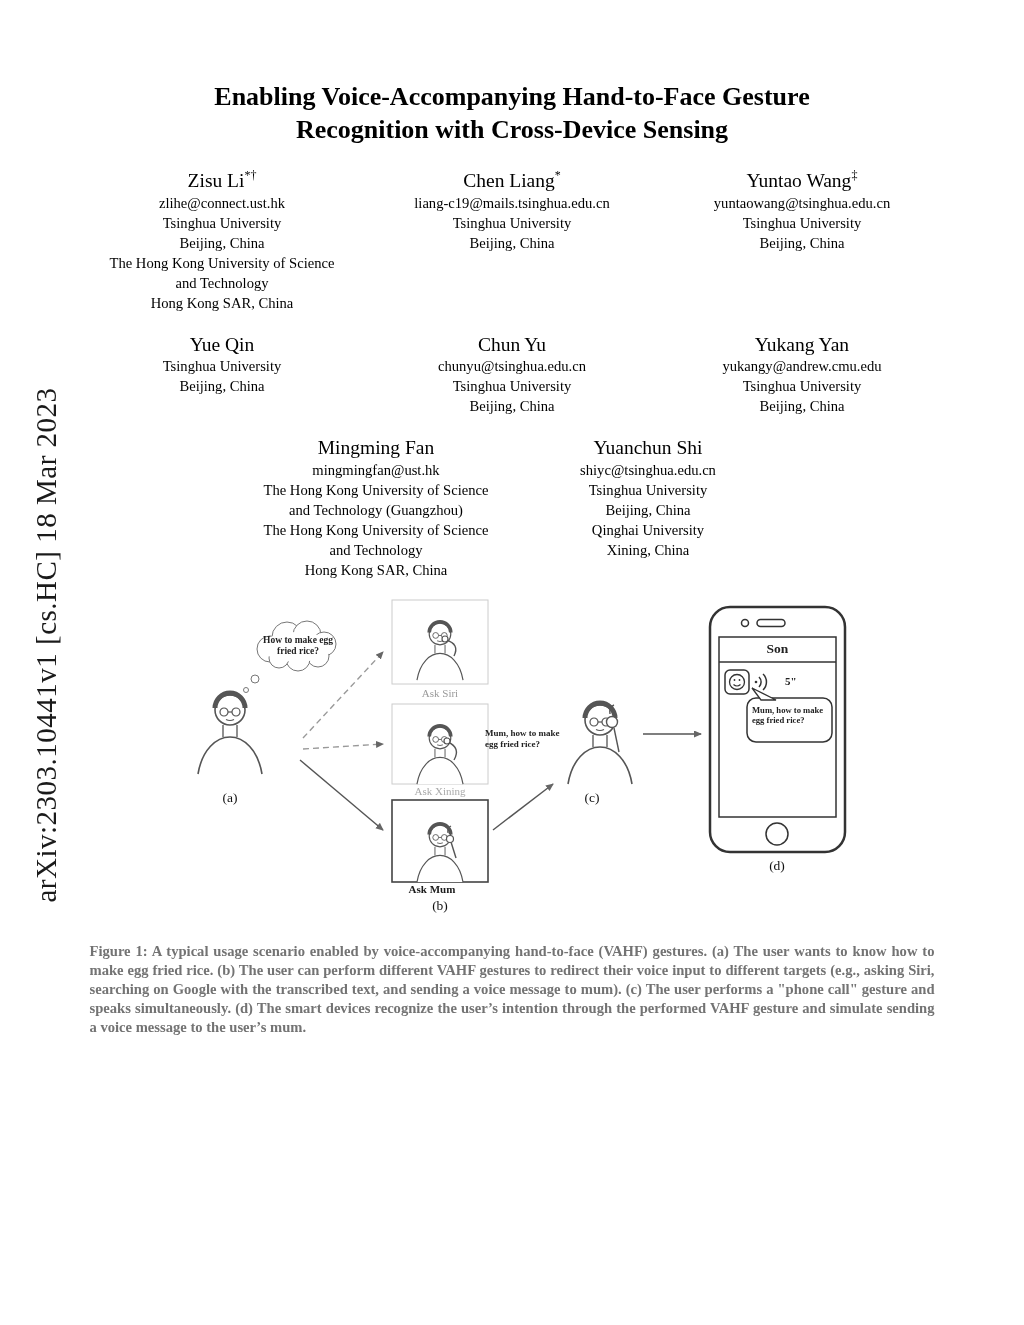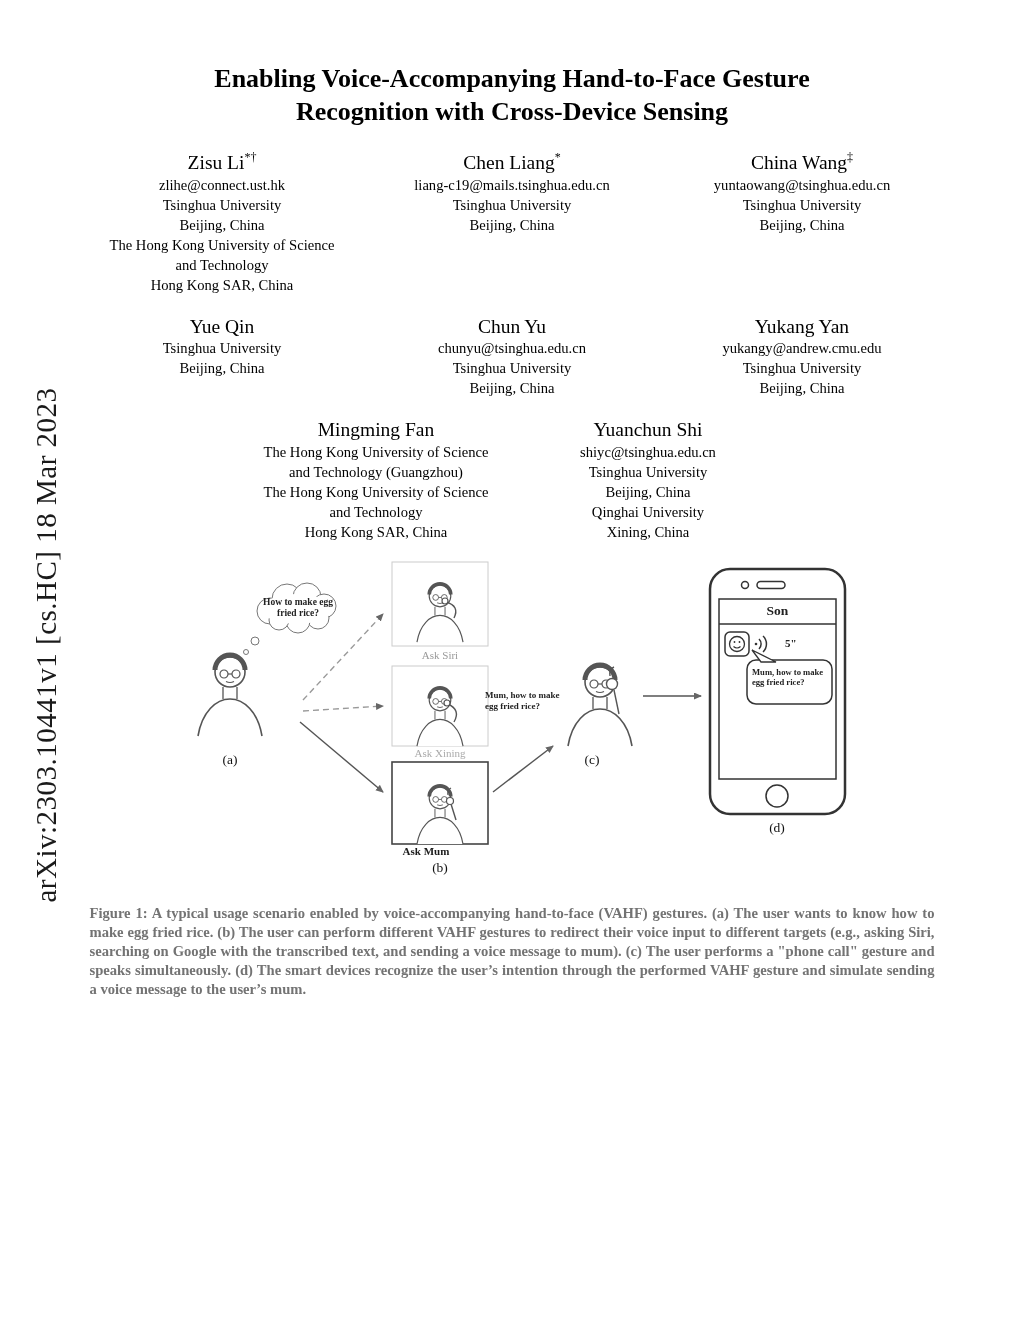--- a/index.html
+++ b/index.html
@@ -16,21 +16,21 @@
     position: absolute;
     left: 46px; top: 645px;
     transform: translate(-50%, -50%) rotate(-90deg);
     white-space: nowrap;
     font-size: 29px;
     letter-spacing: 0.5px;
     color: #1a1a1a;
   }
   .title {
     margin: 0 auto;
-    padding-top: 62px;
+    padding-top: 80px;
     text-align: center;
     font-size: 26px;
     font-weight: bold;
     line-height: 33px;
     color: #000;
   }
   .authors-row {
     display: flex;
     justify-content: center;
     align-items: flex-start;
@@ -54,21 +54,21 @@
   .fig-svg { position: absolute; left: 0; top: 0; }
   .fig-text { position: absolute; color: #222; }
   .thought-text {
     left: 158px; top: 43px; width: 90px;
     font-size: 9.5px; font-weight: bold; line-height: 11px;
     text-align: center;
   }
   .panel-caption { width: 96px; text-align: center; font-size: 11px; }
   .cap-siri   { left: 297px; top: 95px;  color: #999; }
   .cap-google { left: 297px; top: 193px; color: #aaa; }
-  .cap-mum    { left: 283px; top: 291px; color: #1a1a1a; font-weight: bold; }
+  .cap-mum    { left: 289px; top: 291px; color: #1a1a1a; font-weight: bold; }
   .spoken-text {
     left: 390px; top: 136px; width: 84px;
     font-size: 9px; font-weight: bold; line-height: 11px;
     text-align: left;
   }
   .fig-label { width: 60px; text-align: center; font-size: 13.5px; color: #111; }
   .lab-a { left: 105px; top: 198px; }
   .lab-b { left: 315px; top: 306px; }
   .lab-c { left: 467px; top: 198px; }
   .lab-d { left: 652px; top: 266px; }
@@ -114,21 +114,21 @@
       <div class="author-line">and Technology</div>
       <div class="author-line">Hong Kong SAR, China</div>
     </div>
     <div class="author">
       <div class="author-name"><span>Chen Liang</span><sup>*</sup></div>
       <div class="author-line">liang-c19@mails.tsinghua.edu.cn</div>
       <div class="author-line">Tsinghua University</div>
       <div class="author-line">Beijing, China</div>
     </div>
     <div class="author">
-      <div class="author-name"><span>China Wang</span><sup>‡</sup></div>
+      <div class="author-name"><span>Yuntao Wang</span><sup>‡</sup></div>
       <div class="author-line">yuntaowang@tsinghua.edu.cn</div>
       <div class="author-line">Tsinghua University</div>
       <div class="author-line">Beijing, China</div>
     </div>
   </div>
 
   <div class="authors-row row-2">
     <div class="author">
       <div class="author-name"><span>Yue Qin</span><sup></sup></div>
       <div class="author-line">Tsinghua University</div>
@@ -144,20 +144,21 @@
       <div class="author-name"><span>Yukang Yan</span><sup></sup></div>
       <div class="author-line">yukangy@andrew.cmu.edu</div>
       <div class="author-line">Tsinghua University</div>
       <div class="author-line">Beijing, China</div>
     </div>
   </div>
 
   <div class="authors-row row-3">
     <div class="author">
       <div class="author-name"><span>Mingming Fan</span><sup></sup></div>
+      <div class="author-line">mingmingfan@ust.hk</div>
       <div class="author-line">The Hong Kong University of Science</div>
       <div class="author-line">and Technology (Guangzhou)</div>
       <div class="author-line">The Hong Kong University of Science</div>
       <div class="author-line">and Technology</div>
       <div class="author-line">Hong Kong SAR, China</div>
     </div>
     <div class="author">
       <div class="author-name"><span>Yuanchun Shi</span><sup></sup></div>
       <div class="author-line">shiyc@tsinghua.edu.cn</div>
       <div class="author-line">Tsinghua University</div>

